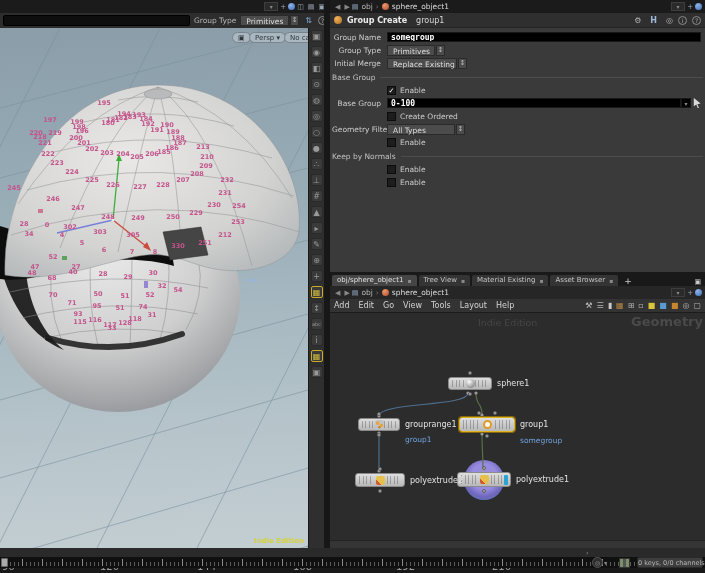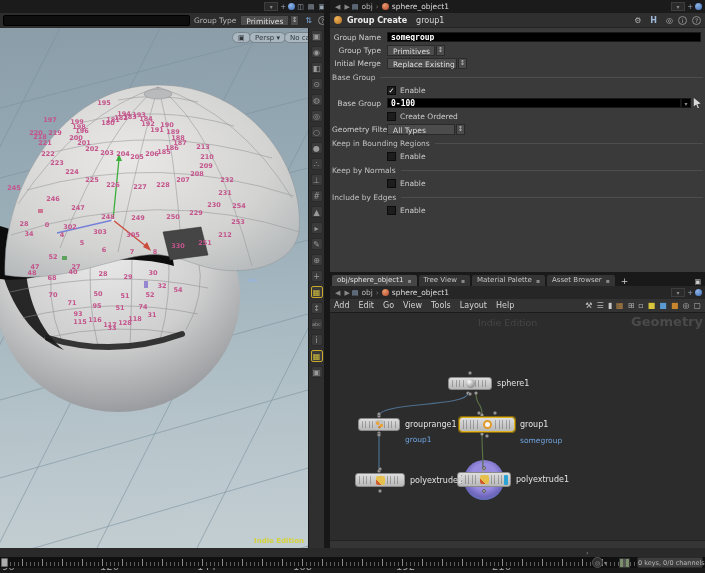--- a/index.html
+++ b/index.html
@@ -449,62 +449,54 @@
         <span class="cb-label">Create Ordered</span>
       </div>
       <div class="prow">
         <span class="plabel">Geometry Filter</span>
         <span class="dd">
           <span class="dd-main" style="width:68px">All Types</span>
           <span class="dd-spin">↕</span>
         </span>
       </div>
 
-      <div class="sec-head">
-        <span class="sec-title">Keep in Bounding Regions</span>
-          <span class="sec-line"></span>
-      </div>
       <div class="prow">
         <span class="plabel"></span>
         <span class="cb"></span>
         <span class="cb-label">Enable</span>
       </div>
       <div class="sec-head">
         <span class="sec-title">Keep by Normals</span>
           <span class="sec-line"></span>
       </div>
       <div class="prow">
         <span class="plabel"></span>
         <span class="cb"></span>
         <span class="cb-label">Enable</span>
-      </div>
-      <div class="sec-head">
-        <span class="sec-title">Include by Edges</span>
-          <span class="sec-line"></span>
       </div>
       <div class="prow">
         <span class="plabel"></span>
         <span class="cb"></span>
         <span class="cb-label">Enable</span>
       </div>
     </div>
   </div>
 
   <div id="net-pane">
     <div id="tab-row">
         <div class="tab active">
           <span>obj/sphere_object1</span>
           <span class="x">▪</span>
         </div>
         <div class="tab">
           <span>Tree View</span>
           <span class="x">▪</span>
         </div>
         <div class="tab">
-          <span>Material Palette</span>
+          <span>Material Existing</span>
           <span class="x">▪</span>
         </div>
         <div class="tab">
           <span>Asset Browser</span>
           <span class="x">▪</span>
         </div>
         <span class="tab-plus">+</span>
         <span class="spacer"></span>
         <span class="mini-ic" style="color: rgb(204, 204, 204);">▣</span>
       </div>

